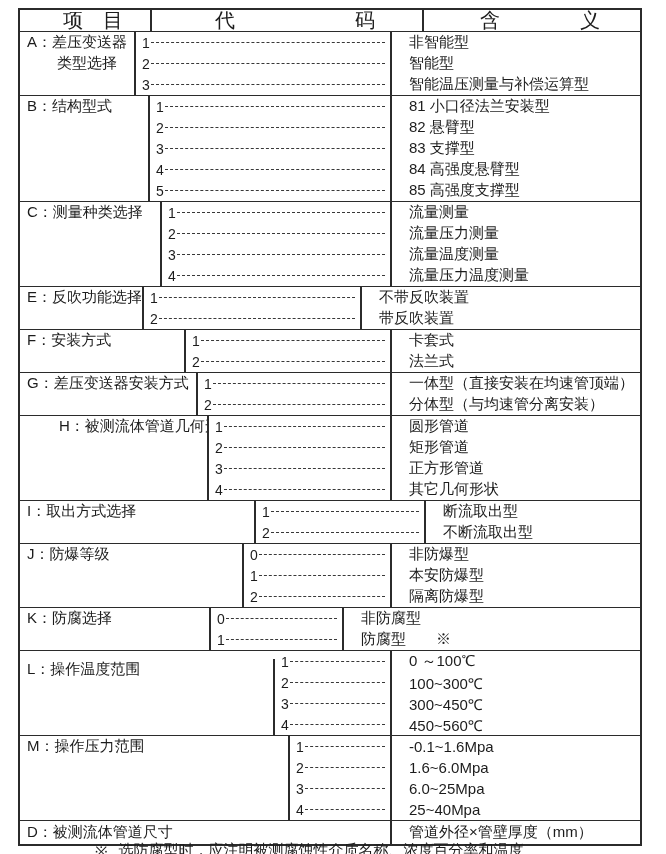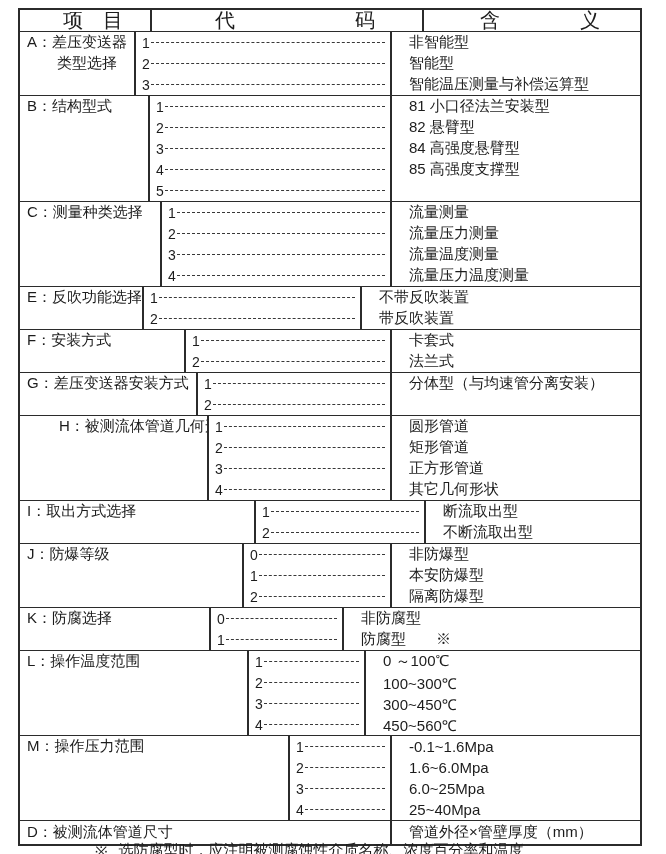--- a/index.html
+++ b/index.html
@@ -104,20 +104,21 @@
               <div class="dash"></div>
             </div>
             <div class="line code-line">
               <span class="num">5</span>
               <div class="dash"></div>
             </div>
           </div>
           <div class="col-meaning">
             <div class="line meaning-line">81 小口径法兰安装型</div>
             <div class="line meaning-line">82 悬臂型</div>
+            <div class="line meaning-line">83 支撑型</div>
             <div class="line meaning-line">84 高强度悬臂型</div>
             <div class="line meaning-line">85 高强度支撑型</div>
           </div>
         </div>
         <div class="section">
           <div class="col-item" style="width: 142px;">
             <div class="line label">C：测量种类选择</div>
           </div>
           <div class="col-code" style="width: 230px;">
             <div class="line code-line">
@@ -190,20 +191,21 @@
             <div class="line code-line">
               <span class="num">1</span>
               <div class="dash"></div>
             </div>
             <div class="line code-line">
               <span class="num">2</span>
               <div class="dash"></div>
             </div>
           </div>
           <div class="col-meaning">
+            <div class="line meaning-line">一体型（直接安装在均速管顶端）</div>
             <div class="line meaning-line">分体型（与均速管分离安装）</div>
           </div>
         </div>
         <div class="section">
           <div class="col-item" style="width: 189px; padding-left: 32px;">
             <div class="line label">H：被测流体管道几何形状</div>
           </div>
           <div class="col-code" style="width: 183px;">
             <div class="line code-line">
               <span class="num">1</span>
@@ -285,21 +287,21 @@
               <span class="num">1</span>
               <div class="dash"></div>
             </div>
           </div>
           <div class="col-meaning">
             <div class="line meaning-line">非防腐型</div>
             <div class="line meaning-line">防腐型　　※</div>
           </div>
         </div>
         <div class="section">
-          <div class="col-item" style="width: 229px;">
+          <div class="col-item" style="width: 255px; margin-top: 8px;">
             <div class="line label">L：操作温度范围</div>
           </div>
           <div class="col-code" style="width: 117px;">
             <div class="line code-line">
               <span class="num">1</span>
               <div class="dash"></div>
             </div>
             <div class="line code-line">
               <span class="num">2</span>
               <div class="dash"></div>

